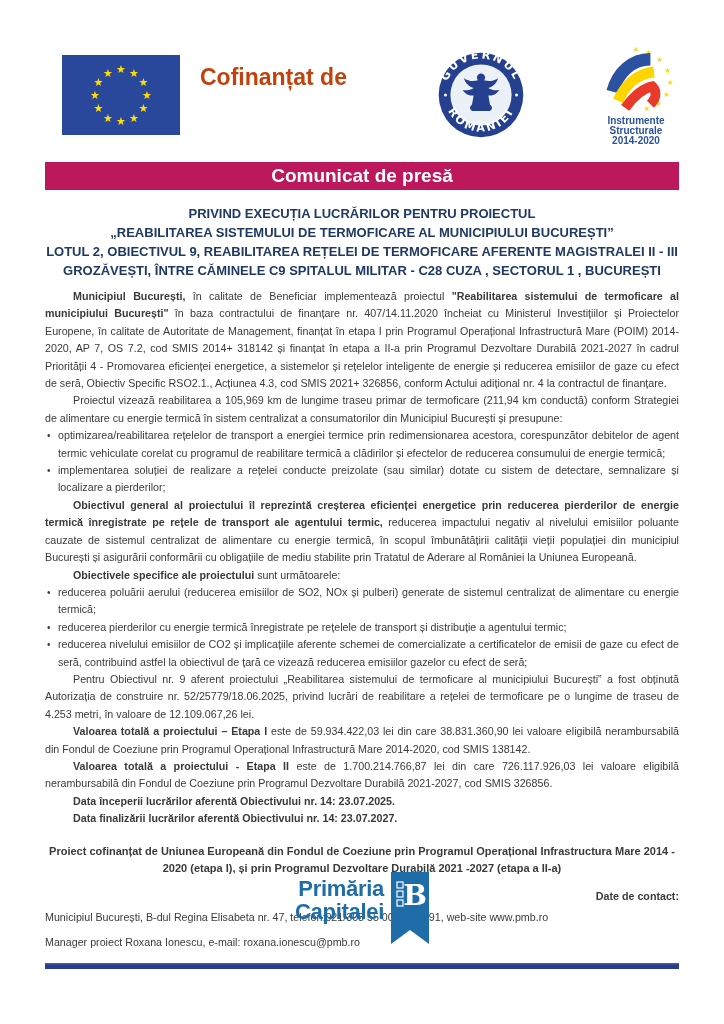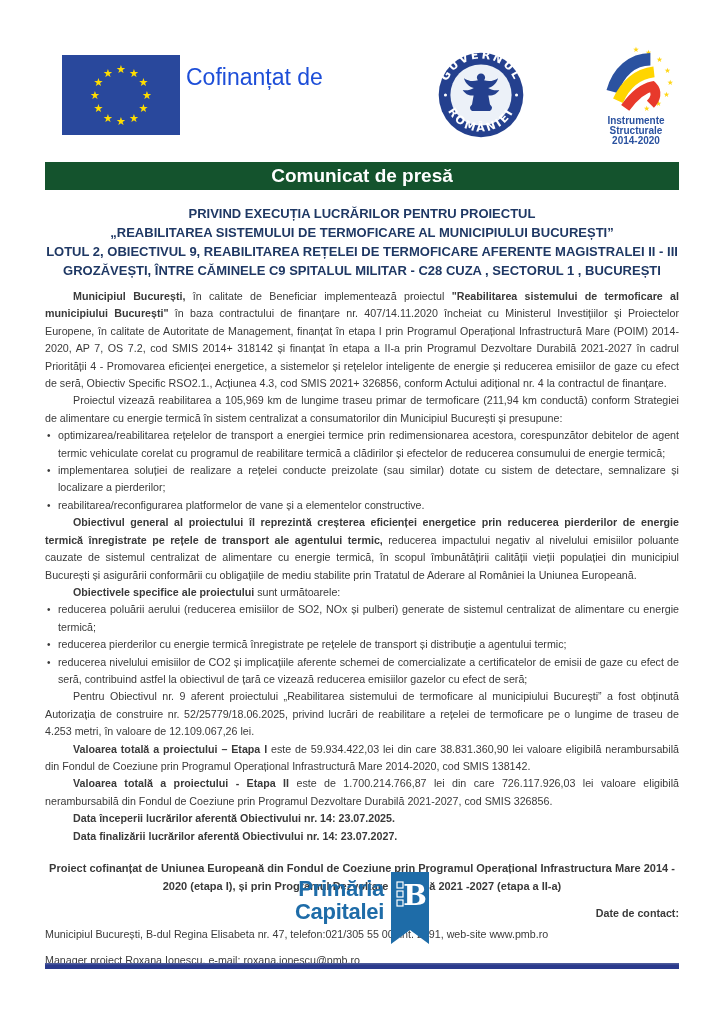--- a/index.html
+++ b/index.html
@@ -4,30 +4,30 @@
 <style>
   html,body { margin:0; padding:0; background:#888; }
   .page {
     position:relative; width:724px; height:1024px; margin:0 auto;
     background:#ffffff; overflow:hidden;
     font-family:"Liberation Sans", sans-serif;
   }
 
   
   .eu-flag { position:absolute; left:62px; top:55px; width:118px; height:80px; }
-  .eu-label { position:absolute; left:186px; top:63px; font-weight:normal; color:#1d4ed8;
+  .eu-label { position:absolute; left:200px; top:63px; font-weight:bold; color:#c2410c;
               font-size:23px; line-height:29px; }
   .gov-seal { position:absolute; left:436px; top:50px; width:90px; height:90px; }
   .is-logo  { position:absolute; left:584px; top:44px; width:104px; text-align:center; }
   .is-mark  { width:90px; height:72px; display:block; margin:0 auto; }
   .is-caption { color:#2B52A0; font-weight:bold; font-size:10px; line-height:10px; }
 
   
   .banner { position:absolute; left:45px; top:162px; width:634px; height:28px;
-            background:#14532d; color:#ffffff; font-weight:bold; font-size:19px;
+            background:#be185d; color:#ffffff; font-weight:bold; font-size:19px;
             text-align:center; line-height:28px; }
 
   
   .title { position:absolute; left:40px; top:204px; width:644px; text-align:center;
            color:#1F3864; font-weight:bold; font-size:13px; line-height:19px; }
 
   
   .content { position:absolute; left:45px; top:288px; width:634px;
              font-size:10.7px; line-height:17.4px; color:#3A3A3A; text-align:justify; }
   .content p { margin:0; }
@@ -133,21 +133,20 @@
 
   <div class="content">
 
     <p class="ind"><b>Municipiul București,</b><span>  în calitate de Beneficiar implementează proiectul </span><b>"Reabilitarea sistemului de termoficare al municipiului București"</b><span> în baza contractului de finanțare nr. 407/14.11.2020 încheiat cu Ministerul Investițiilor şi Proiectelor Europene, în calitate de Autoritate de Management, finanțat în etapa I prin Programul Operațional Infrastructură Mare (POIM) 2014-2020, AP 7, OS 7.2, cod SMIS 2014+ 318142 și finanțat în etapa a II-a prin Programul Dezvoltare Durabilă 2021-2027 în cadrul Priorității 4 - Promovarea eficienței energetice, a sistemelor și rețelelor inteligente de energie și reducerea emisiilor de gaze cu efect de seră, Obiectiv Specific RSO2.1., Acțiunea 4.3, cod SMIS 2021+ 326856, conform Actului adițional nr. 4 la contractul de finanțare.</span></p>
 
     <p class="ind"><span>Proiectul vizează reabilitarea a 105,969 km de lungime traseu primar de termoficare (211,94 km conductă) conform Strategiei de alimentare cu energie termică în sistem centralizat a consumatorilor din Municipiul București și presupune:</span></p>
 
     <ul class="blts">
       <li><span>optimizarea/reabilitarea rețelelor de transport a energiei termice prin redimensionarea acestora, corespunzător debitelor de agent termic vehiculate corelat cu programul de reabilitare termică a clădirilor și efectelor de reducerea consumului de energie termică;</span></li>
       <li><span>implementarea soluției de realizare a rețelei conducte preizolate (sau similar) dotate cu sistem de detectare, semnalizare și localizare a pierderilor;</span></li>
-      <li><span>reabilitarea/reconfigurarea platformelor de vane și a elementelor constructive.</span></li>
     </ul>
 
     <p class="ind"><b>Obiectivul general al proiectului îl reprezintă creșterea eficienței energetice prin reducerea pierderilor de energie termică înregistrate pe rețele de transport ale agentului termic,</b><span> reducerea impactului negativ al nivelului emisiilor poluante cauzate de sistemul centralizat de alimentare cu energie termică, în scopul îmbunătățirii calității vieții populației din municipiul București și asigurării conformării cu obligațiile de mediu stabilite prin Tratatul de Aderare al României la Uniunea Europeană.</span></p>
 
     <p class="ind"><b>Obiectivele specifice ale proiectului</b><span> sunt următoarele:</span></p>
 
     <ul class="blts">
       <li><span>reducerea poluării aerului (reducerea emisiilor de SO2, NOx și pulberi) generate de sistemul centralizat de alimentare cu energie termică;</span></li>
       <li><span>reducerea pierderilor cu energie termică înregistrate pe rețelele de transport și distribuție a agentului termic;</span></li>
       <li><span>reducerea nivelului emisiilor de CO2 și implicațiile aferente schemei de comercializate a certificatelor de emisii de gaze cu efect de seră, contribuind astfel la obiectivul de țară ce vizează reducerea emisiilor gazelor cu efect de seră;</span></li>

